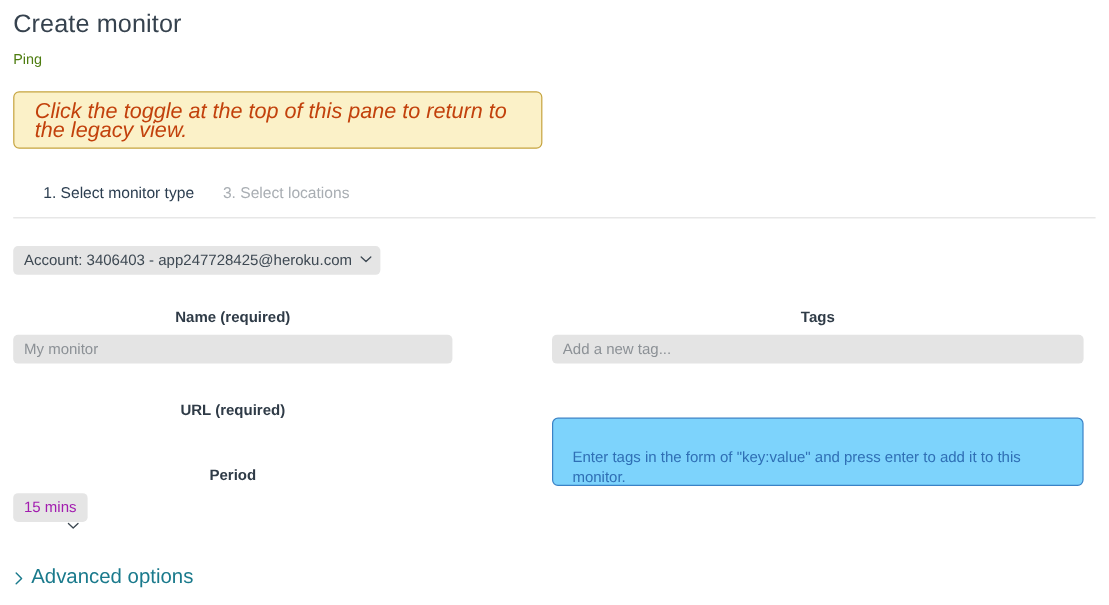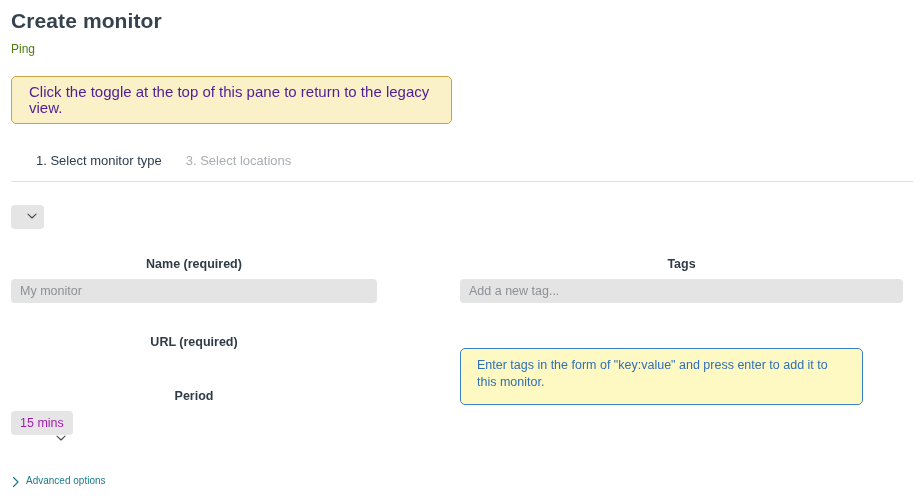--- a/index.html
+++ b/index.html
@@ -22,21 +22,21 @@
     height: 504px;
     box-sizing: border-box;
   }
 
   
   .header {
     padding: 8px 0 0 11px;
   }
   .page-title {
     font-size: 21px;
-    font-weight: 700;
+    font-weight: 400;
     color: #36424e;
     line-height: 26px;
     margin: 0;
     letter-spacing: 0.1px;
   }
   .page-subtitle {
     font-size: 12px;
     color: #4d7c0f;
     margin-top: 8px;
     line-height: 15px;
@@ -51,23 +51,24 @@
     height: 48px;
     box-sizing: border-box;
     background: #fbf1c8;
     border: 1px solid #c6a43f;
     border-radius: 5px;
     display: flex;
     align-items: center;
     padding: 0 17px;
   }
   .legacy-banner-text {
-    font-size: 15px;
-    color: #4c1d95;
+    font-size: 18px;
+    color: #c2410c;
     line-height: 16px;
+    font-style: italic;
   }
 
   
   .tabs {
     position: absolute;
     left: 0;
     top: 148px;
     width: 924px;
     height: 34px;
   }
@@ -201,45 +202,45 @@
     line-height: 24px;
     flex-direction: column;
   }
 
   .advanced-toggle {
     position: absolute;
     left: 11px;
     top: 473px;
     display: inline-flex;
     align-items: center;
-    font-size: 10px;
+    font-size: 17px;
     color: #1a7a8c;
     cursor: pointer;
     line-height: 16px;
   }
   .advanced-caret {
     display: inline-block;
     width: 8px;
     height: 10px;
     margin-right: 7px;
   }
   .advanced-caret svg { display: block; }
 
   
   .info-box {
     position: absolute;
     left: 460px;
     top: 348px;
-    width: 403px;
+    width: 443px;
     height: 57px;
     box-sizing: border-box;
-    background: #fef9c3;
+    background: #7dd3fc;
     border: 1px solid #3a82c6;
     border-radius: 5px;
-    padding: 8px 16px;
+    padding: 24px 16px;
   }
   .info-box-text {
     font-size: 12.5px;
     color: #2f6fb5;
     line-height: 17px;
   }
 </style>
 </head>
 <body>
 
@@ -256,20 +257,21 @@
 
   <div class="tabs">
     <div class="tab-list">
       <div class="tab tab-done">1. Select monitor type</div>
       <div class="tab tab-disabled">3. Select locations</div>
     </div>
     <div class="tabs-rule"></div>
   </div>
 
   <div class="account-select">
+    <span>Account: 3406403 - app247728425@heroku.com</span>
     <span class="chev">
       <svg viewBox="0 0 10 10" width="10" height="10" aria-hidden="true">
         <path d="M1 3.2 L5 7 L9 3.2" fill="none" stroke="#3d4852" stroke-width="1.1" stroke-linecap="round" stroke-linejoin="round"></path>
       </svg>
     </span>
   </div>
 
   <div class="col-left">
 
     <div class="field-label">Name (required)</div>

